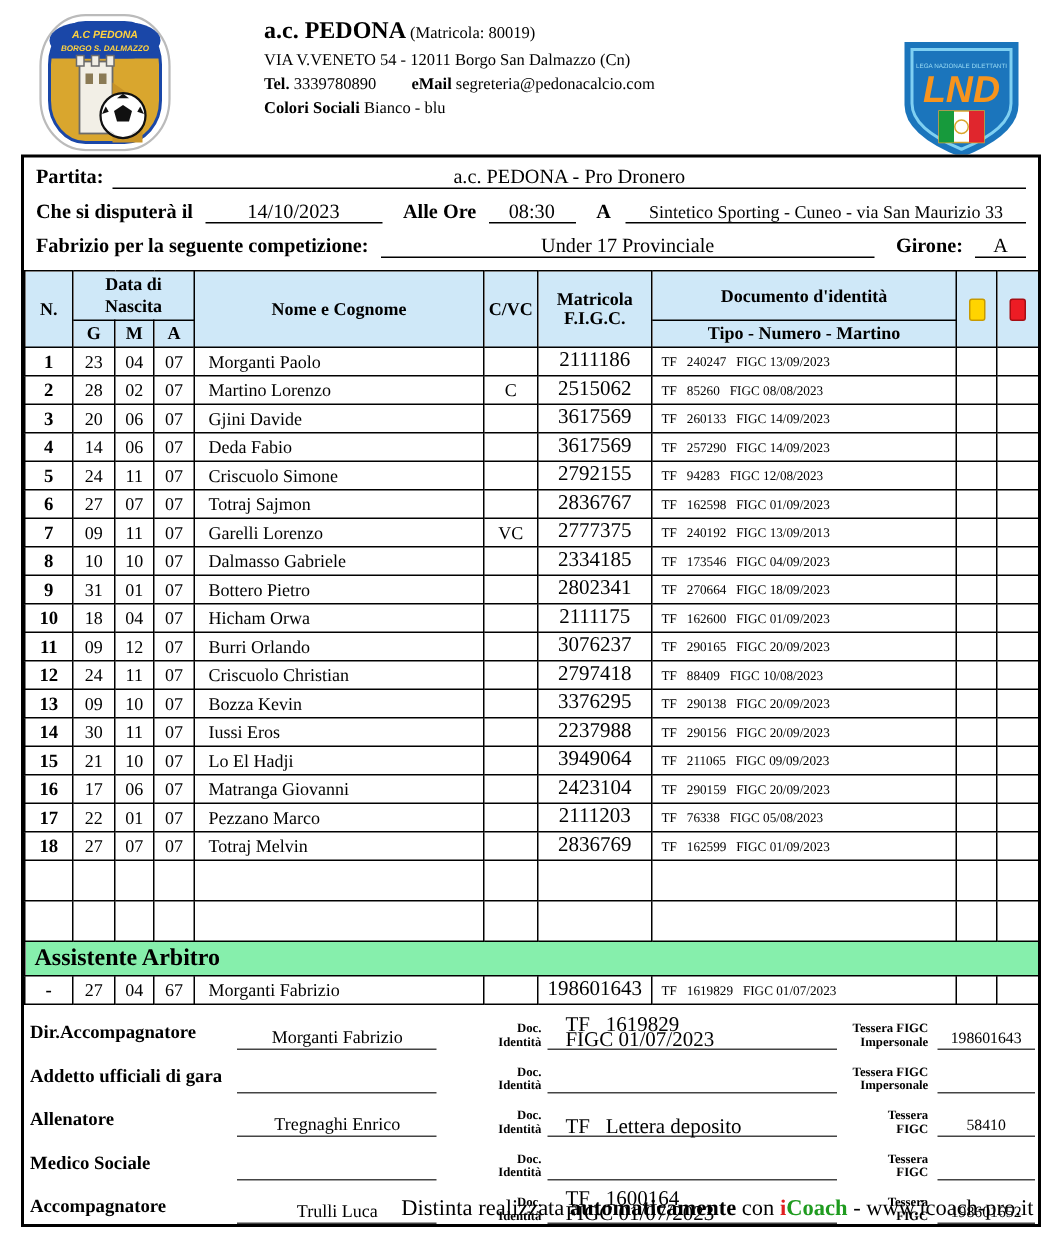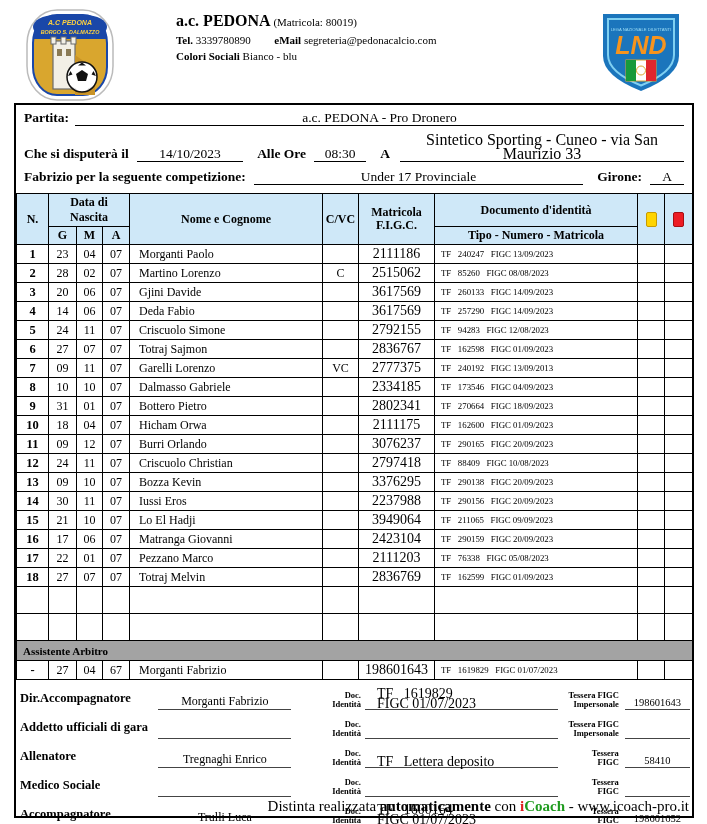--- a/index.html
+++ b/index.html
@@ -6,50 +6,50 @@
   html,body { width:707px; height:824px; background:#fff; font-family:"Liberation Serif", serif; color:#000; }
   .page { position:relative; width:707px; height:824px; background:#fff; overflow:hidden; }
 
   
   .top-header { position:absolute; left:0; top:0; width:707px; height:100px; }
   .club-badge { position:absolute; left:25px; top:9px; width:90px; height:92px; }
   .club-info { position:absolute; left:176px; top:13px; width:400px; font-size:11px; line-height:16px; }
   .club-name-line { margin-bottom:2px; }
   .club-name { font-weight:bold; font-size:16px; }
   .club-matricola { font-size:11px; }
-  .lnd-badge { position:absolute; left:597px; top:10px; width:88px; height:84px; }
+  .lnd-badge { position:absolute; left:597px; top:24px; width:88px; height:84px; }
   .b { font-weight:bold; }
 
   
   .sheet { position:absolute; left:14px; top:103px; width:680px; height:715px; border:2px solid #000; background:#fff; }
 
   
   .match-block { padding:5px 8px 4px 8px; }
   .mrow { display:flex; align-items:flex-end; font-size:13.5px; margin-bottom:7px; }
   .mlabel { font-weight:bold; white-space:nowrap; }
   .uline { border-bottom:1.2px solid #000; text-align:center; line-height:15px; }
   .fill { flex:1 1 auto; margin-left:6px; }
   .w-date { width:118px; margin-left:8px; }
   .w-time { width:58px; margin-left:8px; }
-  .w-venue { flex:1 1 auto; margin-left:10px; font-size:16px; line-height:14px; }
+  .w-venue { flex:1 1 auto; margin-left:10px; font-size:12px; line-height:14px; }
   .w-comp { flex:1 1 auto; margin-left:8px; }
   .w-gir { width:34px; margin-left:8px; }
   .sp { margin-left:14px; }
 
   
   table.roster { width:676px; border-collapse:collapse; table-layout:fixed; }
   .roster th, .roster td { border:1.5px solid #000; overflow:hidden; }
   .roster th { background:#cfe8f8; font-size:12px; font-weight:bold; text-align:center; padding:1px 2px; }
   .roster td { font-size:12px; text-align:center; height:19px; padding:0 2px; }
   .roster td.name-cell { text-align:left; padding-left:9px; }
   .roster td.matr-cell { font-size:14px; }
   .roster td.doc-cell { text-align:left; font-size:8.8px; padding-left:6px; white-space:pre; }
   .roster td.n-cell { font-weight:bold; font-size:12.5px; }
   .roster tr.empty-row td { height:27px; }
-  .band td { background:#a3a3a3; text-align:left; font-weight:bold; font-size:11px; padding:2px 6px; height:20px; }
+  .band td { background:#86efac; text-align:left; font-weight:bold; font-size:16px; padding:2px 6px; height:20px; }
   .card { display:inline-block; width:11px; height:15px; border-radius:2px; vertical-align:middle; }
   .card.yellow { background:#ffd400; border:1px solid #c79a00; }
   .card.red { background:#ed1c24; border:1px solid #a50e14; }
   .hdr2 { line-height:13px; }
 
   
   .officials { padding:2px 2px 0 4px; }
   .off-row { display:flex; align-items:flex-end; min-height:28px; margin-bottom:1px; }
   .off-role { width:138px; font-weight:bold; font-size:12.5px; margin-bottom:4px; white-space:nowrap; }
   .off-name { width:135px; margin-left:2px; border-bottom:1.2px solid #444; text-align:center; font-size:12px; line-height:15px; min-height:15px; }
@@ -101,20 +101,21 @@
           <polygon points="64,79.5 60,82.5 67,77.5" fill="#111"></polygon>
         </g>
       </svg>
     </div>
 
     <div class="club-info">
       <div class="club-name-line">
         <span class="club-name">a.c. PEDONA</span>
         <span class="club-matricola">(Matricola: 80019)</span>
       </div>
+      <div>VIA V.VENETO 54 - 12011 Borgo San Dalmazzo (Cn)</div>
       <div>
         <span class="b">Tel.</span>
         <span>3339780890</span>
         <span style="display:inline-block;width:18px;"></span>
         <span class="b">eMail</span>
         <span>segreteria@pedonacalcio.com</span>
       </div>
       <div>
         <span class="b">Colori Sociali</span>
         <span>Bianco - blu</span>
@@ -184,21 +185,21 @@
             <div class="hdr2">F.I.G.C.</div>
           </th>
           <th>Documento d'identità</th>
           <th rowspan="2"><span class="card yellow"></span></th>
           <th rowspan="2"><span class="card red"></span></th>
         </tr>
         <tr>
           <th>G</th>
           <th>M</th>
           <th>A</th>
-          <th>Tipo - Numero - Matricola</th>
+          <th>Tipo - Numero - Martino</th>
         </tr>
       </thead>
       <tbody>
   <tr>
     <td class="n-cell">1</td>
     <td>23</td>
     <td>04</td>
     <td>07</td>
     <td class="name-cell">Morganti Paolo</td>
     <td></td>

